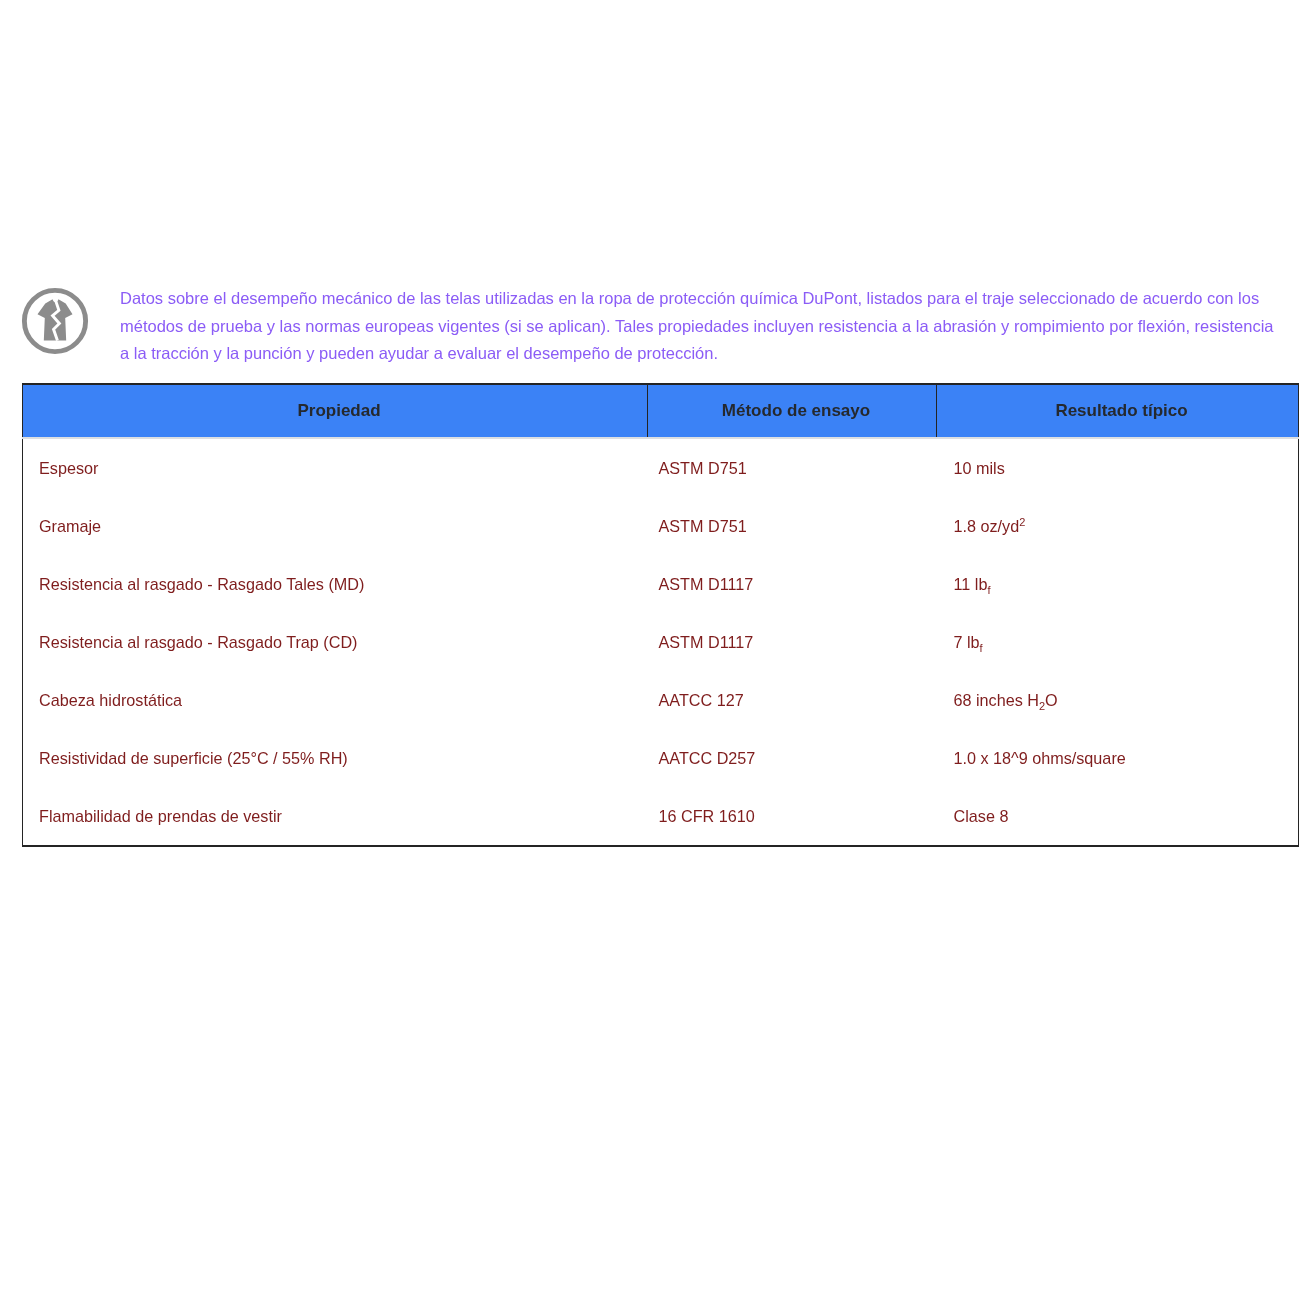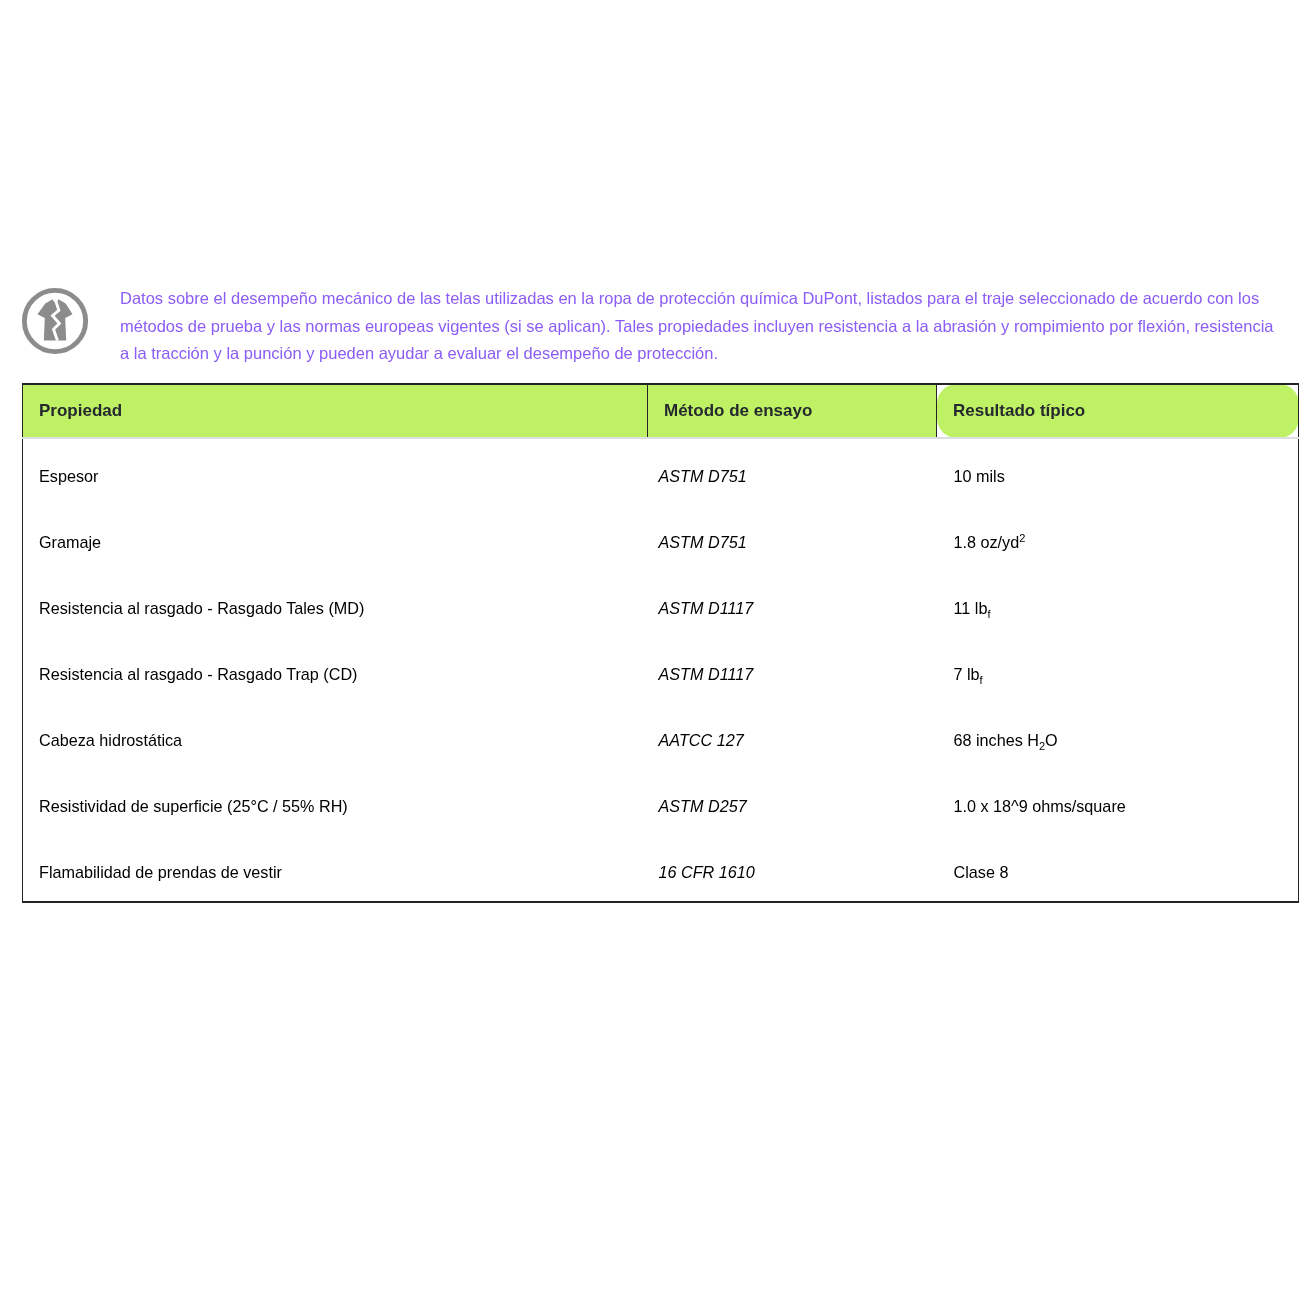--- a/index.html
+++ b/index.html
@@ -42,44 +42,43 @@
   }
   table.props {
     border-collapse: collapse;
     width: 100%;
     table-layout: fixed;
     border: 1px solid #242424;
     border-top-width: 2px;
     border-bottom-width: 2px;
   }
   table.props thead th {
-    background: #bef264;
+    background: #3b82f6;
     font-weight: bold;
     color: #25292e;
     font-size: 17px;
-    text-align: left;
+    text-align: center;
     height: 52px;
     padding: 0 8px 0 16px;
     border-right: 1px solid #242424;
     border-bottom: 2px solid #dcdfe2;
     vertical-align: middle;
   }
   table.props thead th:last-child {
     border-right: none;
-    border-radius: 20px;
   }
   table.props tbody td {
     height: 58px;
     font-size: 16.2px;
-    color: #000000;
-    padding: 8px 8px 0 16px;
+    color: #7f1d1d;
+    padding: 0 8px 0 16px;
     vertical-align: middle;
     border: none;
   }
-  table.props tbody td.method-cell { padding-left: 11px; font-style: italic; }
+  table.props tbody td.method-cell { padding-left: 11px; }
   table.props tbody td.result-cell { padding-left: 17px; }
   sup, sub {
     font-size: 11px;
     line-height: 0;
   }
 </style>
 </head>
 <body>
 
 <div class="icon-wrap">
@@ -127,21 +126,21 @@
         <td class="method-cell">ASTM D1117</td>
         <td class="result-cell"><span>7 lb</span><sup></sup><sub>f</sub><span></span></td>
       </tr>
       <tr>
         <td class="prop-cell">Cabeza hidrostática</td>
         <td class="method-cell">AATCC 127</td>
         <td class="result-cell"><span>68 inches H</span><sup></sup><sub>2</sub><span>O</span></td>
       </tr>
       <tr>
         <td class="prop-cell">Resistividad de superficie (25°C / 55% RH)</td>
-        <td class="method-cell">ASTM D257</td>
+        <td class="method-cell">AATCC D257</td>
         <td class="result-cell"><span>1.0 x 18^9 ohms/square</span><sup></sup><sub></sub><span></span></td>
       </tr>
       <tr>
         <td class="prop-cell">Flamabilidad de prendas de vestir</td>
         <td class="method-cell">16 CFR 1610</td>
         <td class="result-cell"><span>Clase 8</span><sup></sup><sub></sub><span></span></td>
       </tr>
     </tbody>
   </table>
 </div>

